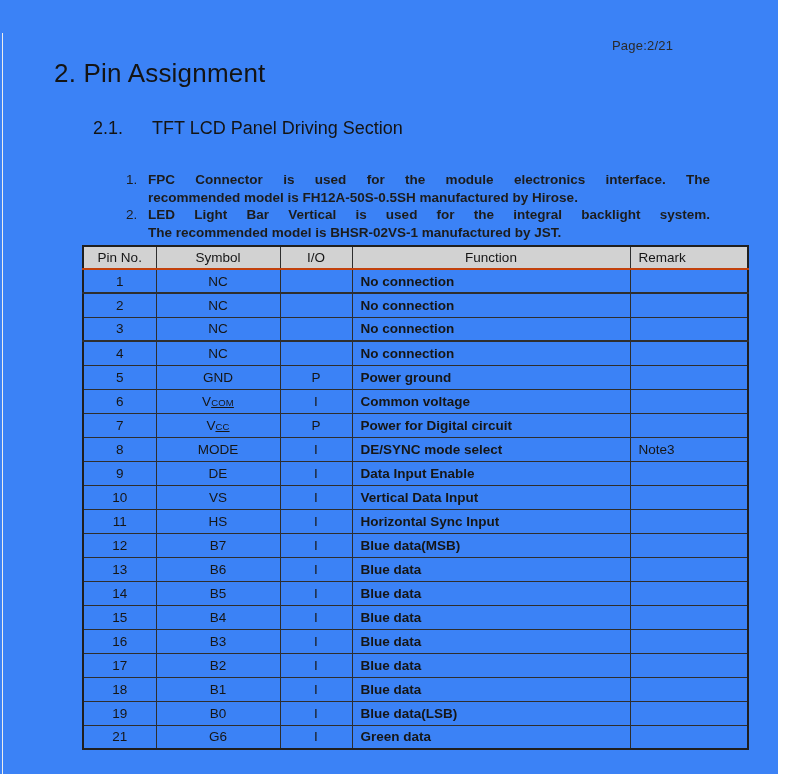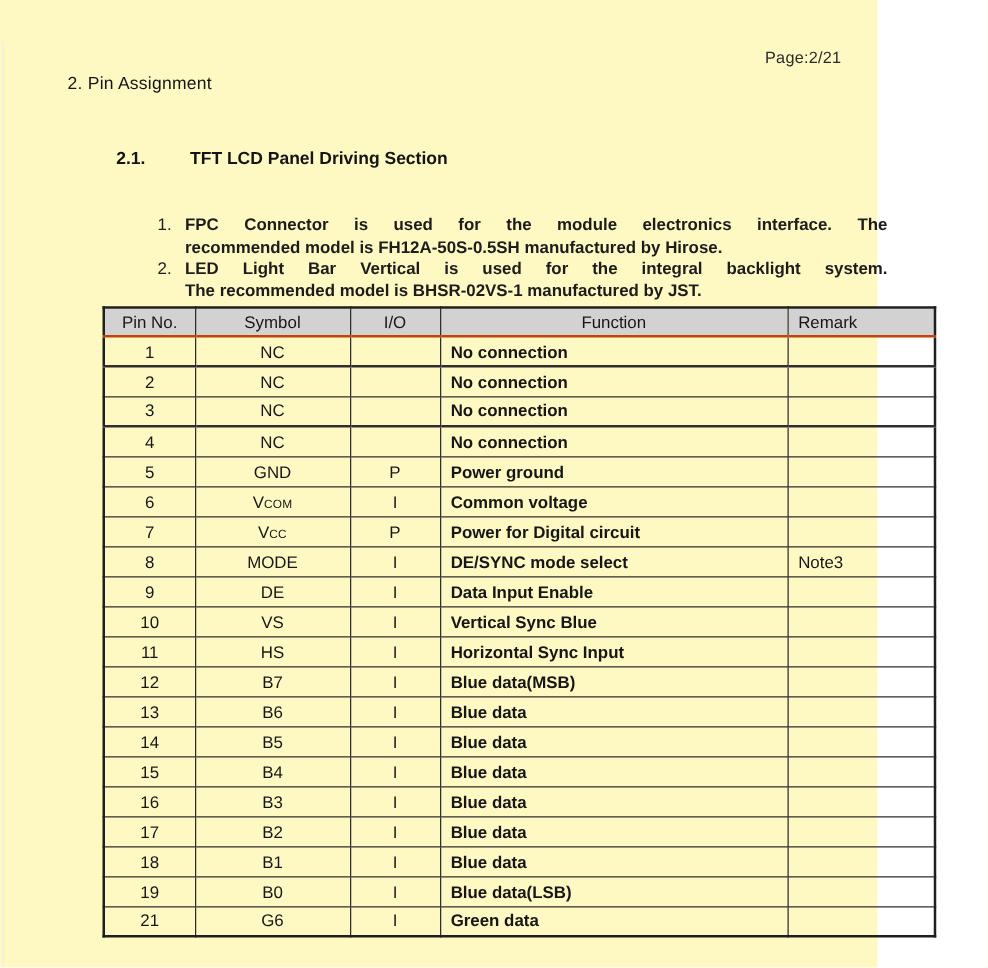--- a/index.html
+++ b/index.html
@@ -3,41 +3,41 @@
 <meta charset="utf-8">
 <style>
   * { margin: 0; padding: 0; box-sizing: border-box; }
   html, body {
     width: 790px; height: 774px;
     background: #ffffff;
     font-family: "Liberation Sans", "DejaVu Sans", sans-serif;
     color: #1c1c1c;
     overflow: hidden;
   }
-  .page { position: relative; width: 702px; height: 774px; background: #fef9c3; }
+  .page { position: relative; width: 778px; height: 774px; background: #3b82f6; }
 
   .page-edge {
     position: absolute; left: 2px; top: 33px; bottom: 0;
     width: 1px; background: #ededed;
   }
 
   .page-num {
     position: absolute; left: 612px; top: 38px;
     font-size: 13px; color: #2a2a2a; letter-spacing: 0.2px;
   }
 
   h1.section-title {
     position: absolute; left: 54px; top: 58px;
-    font-size: 14px; font-weight: 400; color: #141414;
+    font-size: 26px; font-weight: 400; color: #141414;
     letter-spacing: 0.2px;
   }
 
   h2.subsection-title {
     position: absolute; left: 93px; top: 118px;
-    font-size: 14px; font-weight: 700; color: #141414;
+    font-size: 18px; font-weight: 400; color: #141414;
   }
   h2.subsection-title .sub-num { display: inline-block; width: 59px; }
 
   .notes {
     position: absolute; left: 126px; top: 171px; width: 584px;
     font-size: 13.5px; line-height: 17.6px; color: #1c1c1c;
   }
   .note { display: flex; }
   .note .num { flex: 0 0 22px; }
   .note .lines { flex: 1 1 auto; font-weight: bold; }
@@ -70,21 +70,21 @@
     height: 23px;
     border-bottom: 2px solid #c2410c;
   }
   .col-pin    { width: 73px;  text-align: center; }
   .col-symbol { width: 124px; text-align: center; }
   .col-io     { width: 72px;  text-align: center; }
   .col-func   { width: 278px; text-align: left; padding-left: 8px !important; font-weight: bold; }
   .col-remark { width: 118px; text-align: left; padding-left: 8px !important; }
   table.pin-table thead th.col-func { text-align: center; padding-left: 2px !important; }
   tr.thick-bottom td { border-bottom-width: 2px; }
-  .sym-sub { font-size: 9.5px; letter-spacing: 0.2px; }
+  .sym-sub { font-size: 9.5px; letter-spacing: 0.2px; text-decoration: underline; }
 </style>
 </head>
 <body>
 
 <div class="page">
   <div class="page-edge"></div>
 
   <div class="page-num">Page:2/21</div>
 
   <h1 class="section-title">2. Pin Assignment</h1>
@@ -181,21 +181,21 @@
           <td class="col-pin">9</td>
           <td class="col-symbol"><span>DE</span></td>
           <td class="col-io">I</td>
           <td class="col-func">Data Input Enable</td>
           <td class="col-remark"></td>
         </tr>
         <tr>
           <td class="col-pin">10</td>
           <td class="col-symbol"><span>VS</span></td>
           <td class="col-io">I</td>
-          <td class="col-func">Vertical Sync Blue</td>
+          <td class="col-func">Vertical Data Input</td>
           <td class="col-remark"></td>
         </tr>
         <tr>
           <td class="col-pin">11</td>
           <td class="col-symbol"><span>HS</span></td>
           <td class="col-io">I</td>
           <td class="col-func">Horizontal Sync Input</td>
           <td class="col-remark"></td>
         </tr>
         <tr>

